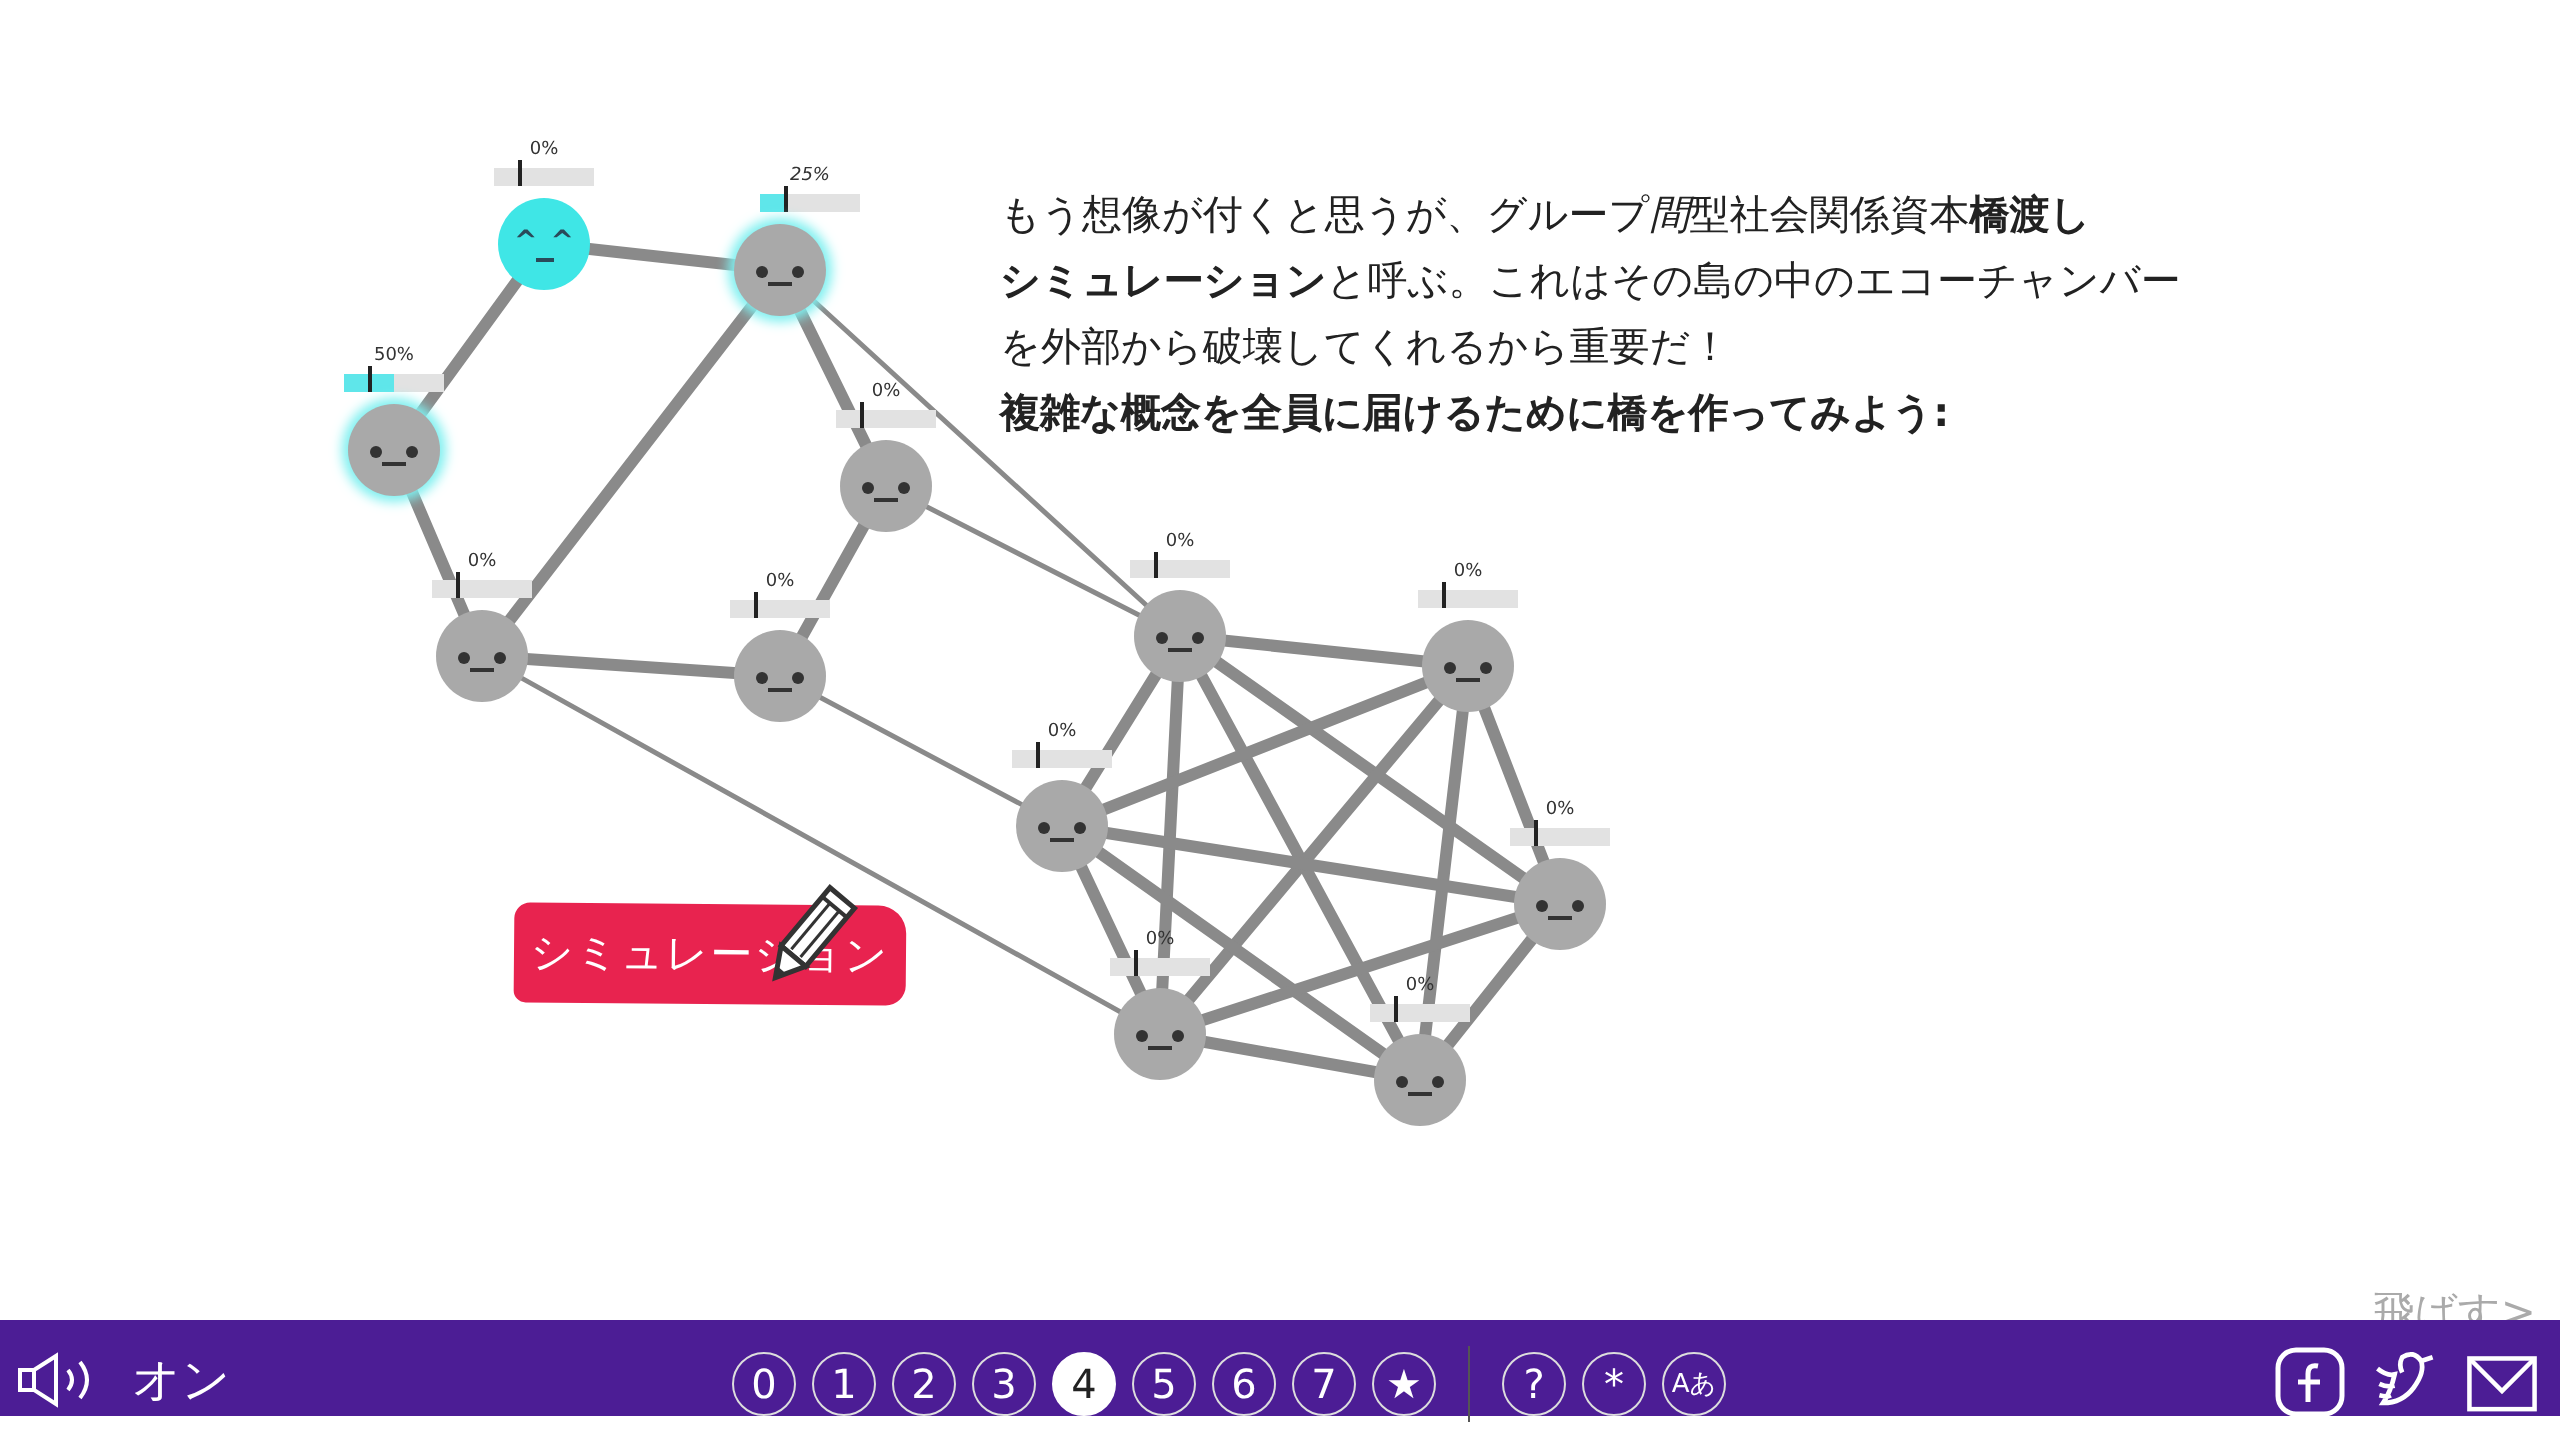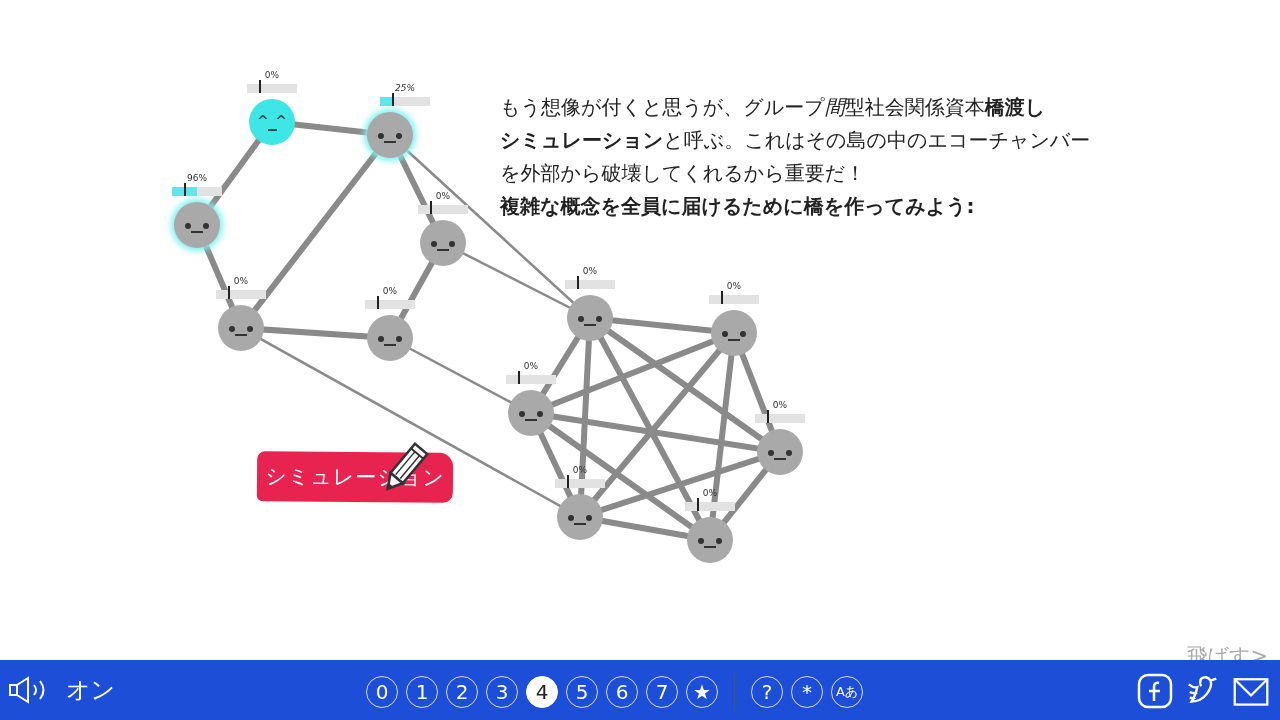--- a/index.html
+++ b/index.html
@@ -17,21 +17,21 @@
   .node .hmouth { position:absolute; top:30px; left:19px; width:9px; height:2px; background:#2a4a5a; }
   .meter { position:absolute; width:50px; height:9px; background:#e2e2e2; transform:translate(-25px,0); }
   .meter .fill { position:absolute; left:0; top:0; height:9px; background:#5fe6ea; }
   .meter .tick { position:absolute; left:12px; top:-4px; width:1.5px; height:13px; background:#222; }
   .meter .lbl { position:absolute; left:0; width:50px; top:-14px; text-align:center; font-size:9px; color:#333; }
   #text { position:absolute; left:500px; top:91px; width:640px; font-size:20px; line-height:33px; color:#222; }
   #text b { font-weight:bold; }
   #sim-btn { position:absolute; left:257px; top:452px; width:196px; height:50px; background:#e8234f; border-radius:8px 14px 10px 6px; color:#fff; font-size:21px; letter-spacing:1px; display:flex; align-items:center; justify-content:center; cursor:pointer; transform:rotate(0.5deg); }
   #pencil { position:absolute; left:372px; top:440px; }
   #skip { position:absolute; right:12px; top:642px; font-size:21px; color:#aaaaaa; cursor:pointer; }
-  #footer { position:absolute; left:0; top:660px; width:1280px; height:60px; background:#1d4ed8; color:#fff; }
+  #footer { position:absolute; left:0; top:660px; width:1280px; height:48px; background:#4c1d95; color:#fff; }
   #sound { position:absolute; left:8px; top:14px; display:flex; align-items:center; gap:6px; font-size:24px; cursor:pointer; }
   #chapters { position:absolute; left:366px; top:13px; display:flex; gap:8px; align-items:center; }
   .chap { width:32px; height:32px; border:1.5px solid #ddd; border-radius:50%; display:flex; align-items:center; justify-content:center; font-size:20px; color:#fff; box-sizing:border-box; cursor:pointer; }
   .chap.active { background:#fff; color:#222; border-color:#fff; }
   .sep { width:1px; height:38px; background:#555; margin:0 8px; }
   #social { position:absolute; right:10px; top:12px; display:flex; gap:10px; }
   .soc { width:38px; height:38px; display:flex; align-items:center; justify-content:center; cursor:pointer; }
 </style>
 </head>
 <body>
@@ -82,21 +82,21 @@
         <div class="lbl">25%</div>
       </div>
       <div class="node glow" style="left: 390px; top: 135px;">
         <span class="eye l"></span>
         <span class="eye r"></span>
         <span class="mouth"></span>
       </div>
       <div class="meter" style="left: 197px; top: 187px;">
         <div class="fill" style="width: 25px;"></div>
         <div class="tick"></div>
-        <div class="lbl">96%</div>
+        <div class="lbl">50%</div>
       </div>
       <div class="node glow" style="left: 197px; top: 225px;">
         <span class="eye l"></span>
         <span class="eye r"></span>
         <span class="mouth"></span>
       </div>
       <div class="meter" style="left: 443px; top: 205px;">
         <div class="fill" style="width: 0px;"></div>
         <div class="tick"></div>
         <div class="lbl">0%</div>

